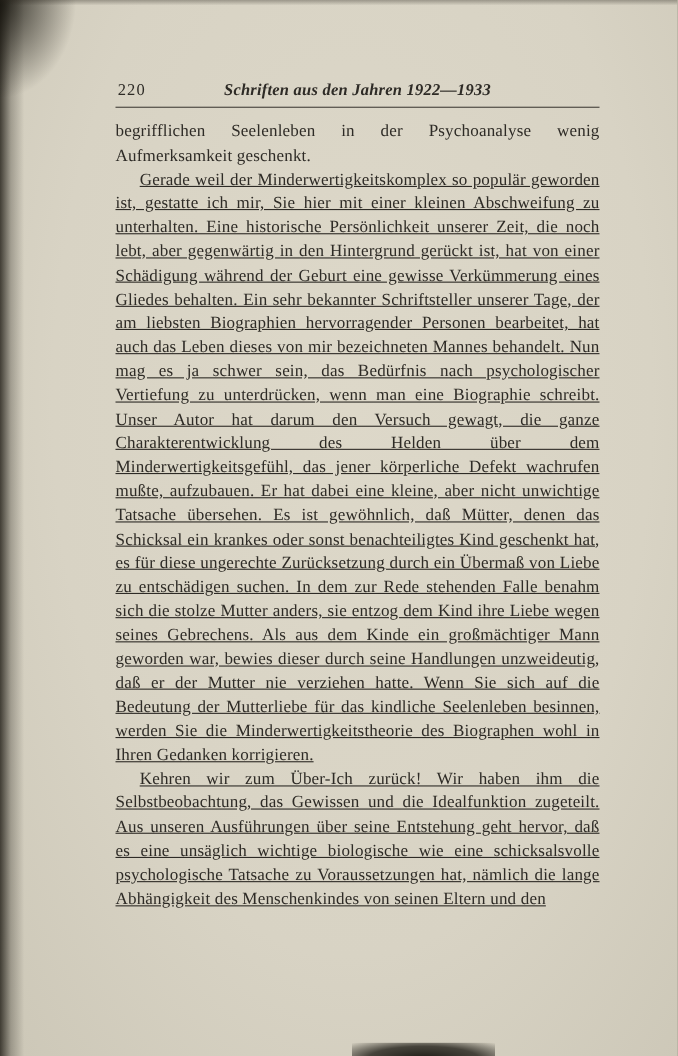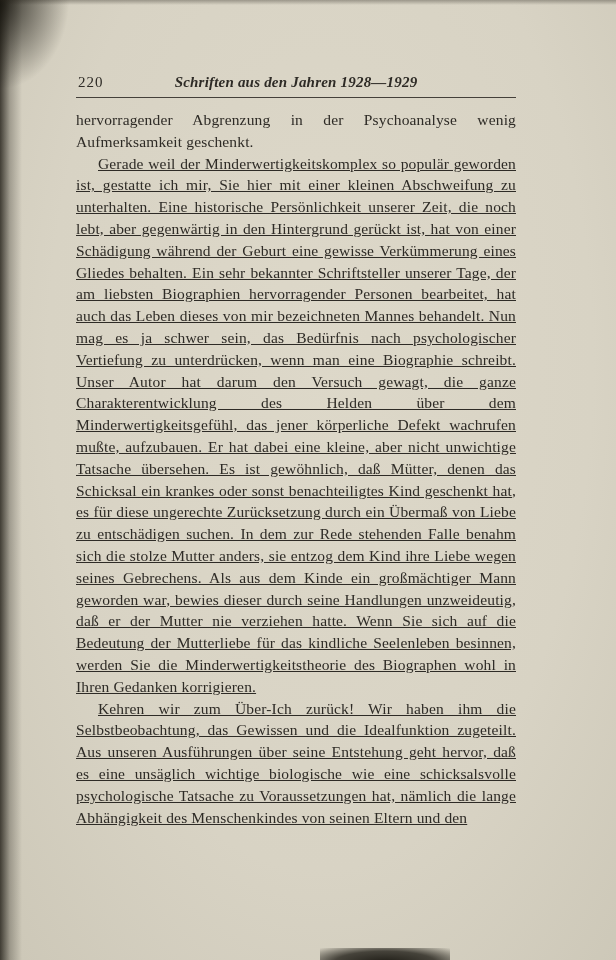--- a/index.html
+++ b/index.html
@@ -43,21 +43,21 @@
     left: 320px;
     bottom: 0;
     width: 130px;
     height: 12px;
     background: radial-gradient(ellipse at 50% 120%, rgba(22,20,14,0.95) 0%, rgba(22,20,14,0.75) 55%, rgba(22,20,14,0) 100%);
     pointer-events: none;
   }
   
   .content {
     position: absolute;
-    left: 76px;
+    left: 105px;
     top: 74px;
     width: 440px;
   }
   .header {
     position: relative;
     height: 20px;
     font-size: 15px;
   }
   .page-number {
     position: absolute;
@@ -97,24 +97,24 @@
 <body>
 
 <div class="page" style="--paper: #d8d3c4; --paper-light: #ddd8c9; --paper-dark: #ccc7b7; --ink: #2e2b26; --rule: #44403a;">
   <div class="binding-shadow"></div>
   <div class="corner-shadow"></div>
   <div class="top-edge-shadow"></div>
 
   <div class="content">
     <div class="header">
       <span class="page-number">220</span>
-      <span class="header-title">Schriften aus den Jahren 1928—1929</span>
+      <span class="header-title">Schriften aus den Jahren 1922—1933</span>
     </div>
     <div class="header-rule"></div>
     <div class="body-text">
-        <p class="">hervorragender Abgrenzung in der Psychoanalyse wenig Aufmerksamkeit geschenkt.</p>
+        <p class="">begrifflichen Seelenleben in der Psychoanalyse wenig Aufmerksamkeit geschenkt.</p>
         <p class="indent">Gerade weil der Minderwertigkeitskomplex so populär geworden ist, gestatte ich mir, Sie hier mit einer kleinen Abschweifung zu unterhalten. Eine historische Persönlichkeit unserer Zeit, die noch lebt, aber gegenwärtig in den Hintergrund gerückt ist, hat von einer Schädigung während der Geburt eine gewisse Verkümmerung eines Gliedes behalten. Ein sehr bekannter Schriftsteller unserer Tage, der am liebsten Biographien hervorragender Personen bearbeitet, hat auch das Leben dieses von mir bezeichneten Mannes behandelt. Nun mag es ja schwer sein, das Bedürfnis nach psychologischer Vertiefung zu unterdrücken, wenn man eine Biographie schreibt. Unser Autor hat darum den Versuch gewagt, die ganze Charakterentwicklung des Helden über dem Minderwertigkeitsgefühl, das jener körperliche Defekt wachrufen mußte, aufzubauen. Er hat dabei eine kleine, aber nicht unwichtige Tatsache übersehen. Es ist gewöhnlich, daß Mütter, denen das Schicksal ein krankes oder sonst benachteiligtes Kind geschenkt hat, es für diese ungerechte Zurücksetzung durch ein Übermaß von Liebe zu entschädigen suchen. In dem zur Rede stehenden Falle benahm sich die stolze Mutter anders, sie entzog dem Kind ihre Liebe wegen seines Gebrechens. Als aus dem Kinde ein großmächtiger Mann geworden war, bewies dieser durch seine Handlungen unzweideutig, daß er der Mutter nie verziehen hatte. Wenn Sie sich auf die Bedeutung der Mutterliebe für das kindliche Seelenleben besinnen, werden Sie die Minderwertigkeitstheorie des Biographen wohl in Ihren Gedanken korrigieren.</p>
         <p class="indent">Kehren wir zum Über-Ich zurück! Wir haben ihm die Selbstbeobachtung, das Gewissen und die Idealfunktion zugeteilt. Aus unseren Ausführungen über seine Entstehung geht hervor, daß es eine unsäglich wichtige biologische wie eine schicksalsvolle psychologische Tatsache zu Voraussetzungen hat, nämlich die lange Abhängigkeit des Menschenkindes von seinen Eltern und den</p>
       </div>
   </div>
 
   <div class="scan-artifact"></div>
 </div>
 
 </body></html>

